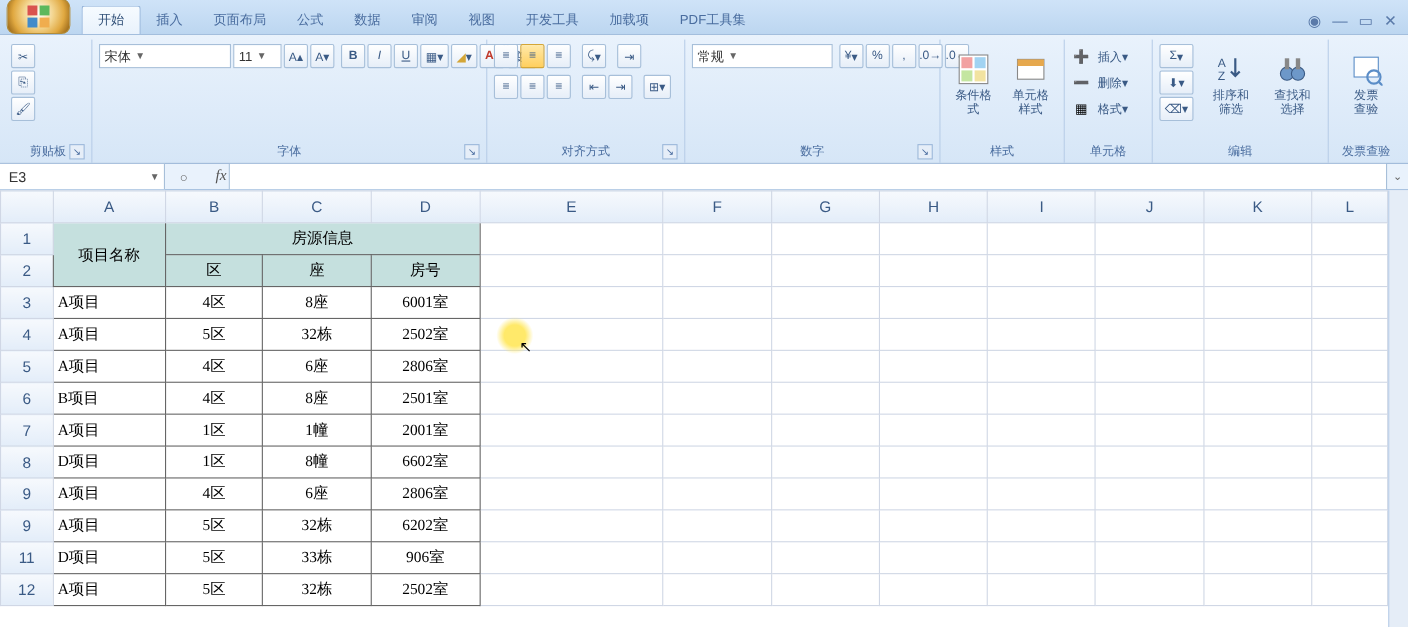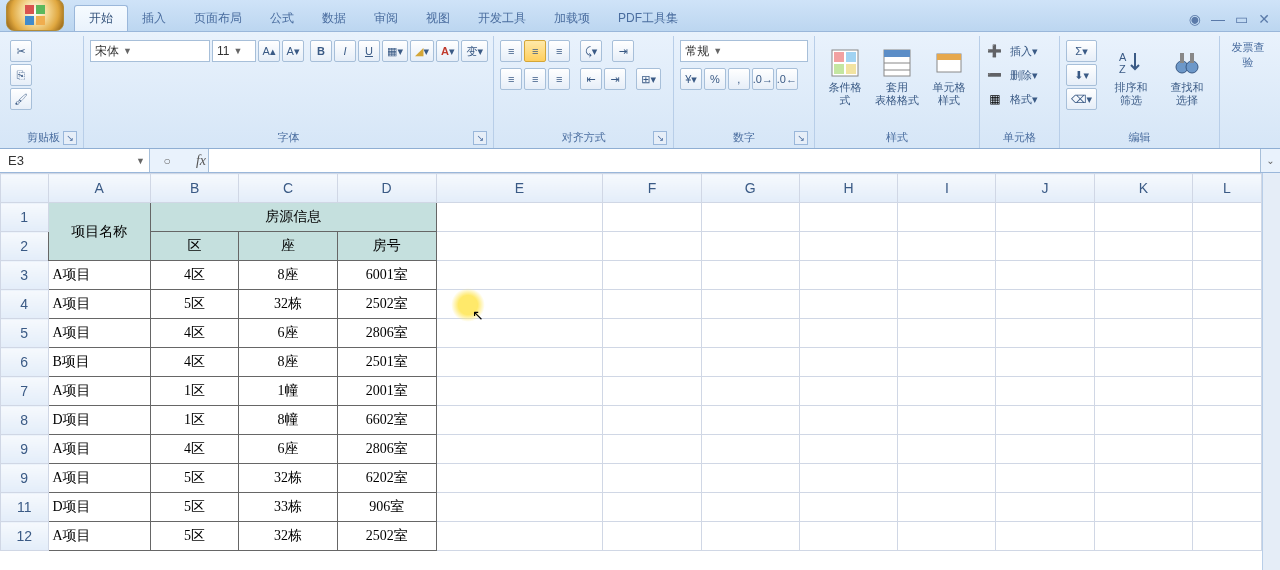--- a/index.html
+++ b/index.html
@@ -190,21 +190,21 @@
         <div class="small-btn wide">
             <span>⊞</span>
             <span class="dd">▾</span>
           </div>
       </div>
     </div>
     <div class="group-label"><span>对齐方式</span><span class="expand">↘</span></div>
   </div>
 
   <div class="group" style="min-width:140px">
-    <div class="group-body" style="flex-direction:column;gap:6px">
+    <div class="group-body" style="flex-direction:row;gap:6px">
       <div class="row">
         <div class="combo" style="width:128px">
             <span>常规</span>
             <span class="dd">▼</span>
           </div>
       </div>
       <div class="row">
         <div class="small-btn wide">
             <span>¥</span>
             <span class="dd">▾</span>
@@ -232,32 +232,20 @@
               <rect x="16" y="4" width="10" height="10" fill="#a1d3f2"></rect>
               <rect x="4" y="16" width="10" height="10" fill="#c4e6a1"></rect>
               <rect x="16" y="16" width="10" height="10" fill="#f2e3a1"></rect>
             </svg>
           </div>
         <div class="lbl">条件格式</div>
       </div>
       <div class="big-btn">
         <div class="icon">
             <svg width="30" height="30" viewBox="0 0 30 30">
-              <rect x="2" y="2" width="26" height="26" fill="#fff" stroke="#888"></rect>
-              <rect x="2" y="2" width="26" height="7" fill="#5b8dc7"></rect>
-              <line x1="2" y1="15" x2="28" y2="15" stroke="#888"></line>
-              <line x1="2" y1="22" x2="28" y2="22" stroke="#888"></line>
-            </svg>
-          </div>
-        <div class="lbl" style="white-space:pre">套用
-表格格式</div>
-      </div>
-      <div class="big-btn">
-        <div class="icon">
-            <svg width="30" height="30" viewBox="0 0 30 30">
               <rect x="3" y="6" width="24" height="18" fill="#fff" stroke="#888"></rect>
               <rect x="3" y="6" width="24" height="6" fill="#e6a84d"></rect>
             </svg>
           </div>
         <div class="lbl" style="white-space:pre">单元格
 样式</div>
       </div>
     </div>
     <div class="group-label"><span>样式</span></div>
   </div>
@@ -328,20 +316,33 @@
             </svg>
           </div>
         <div class="lbl" style="white-space:pre">查找和
 选择</div>
       </div>
     </div>
     <div class="group-label"><span>编辑</span></div>
   </div>
 
   <div class="group" style="border-right:none">
+    <div class="group-body">
+      <div class="big-btn" style="width:56px">
+        <div class="icon">
+            <svg width="30" height="30" viewBox="0 0 30 30">
+              <rect x="4" y="4" width="22" height="18" fill="#fff" stroke="#5b8dc7"></rect>
+              <circle cx="22" cy="22" r="6" fill="none" stroke="#5b8dc7" stroke-width="2"></circle>
+              <line x1="26" y1="26" x2="30" y2="30" stroke="#5b8dc7" stroke-width="2"></line>
+            </svg>
+          </div>
+        <div class="lbl" style="white-space:pre">发票
+查验</div>
+      </div>
+    </div>
     <div class="group-label"><span>发票查验</span></div>
   </div>
 
 </div>
 
 <div class="fbar-row">
   <div class="namebox">
     <span>E3</span>
     <span class="dd">▼</span>
   </div>

